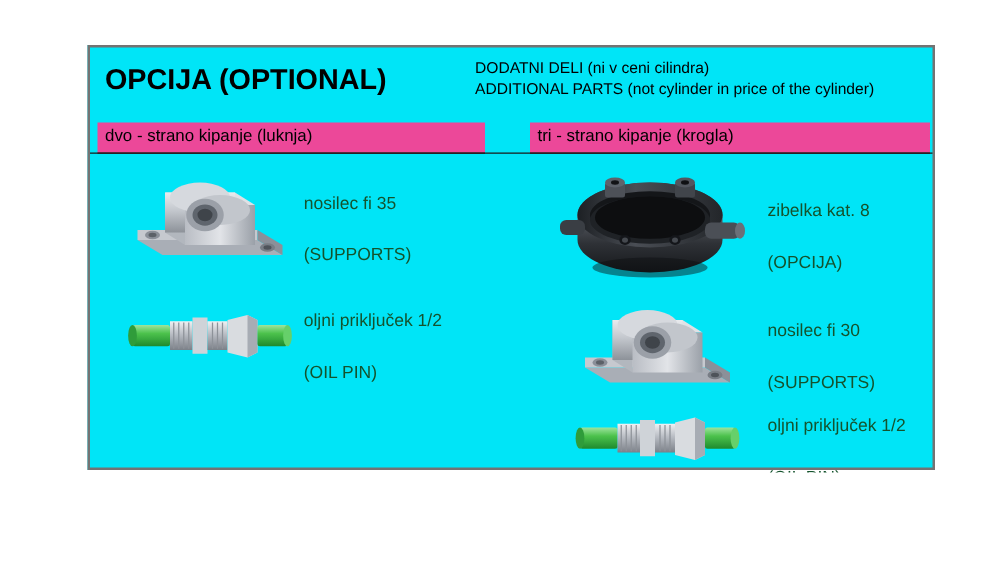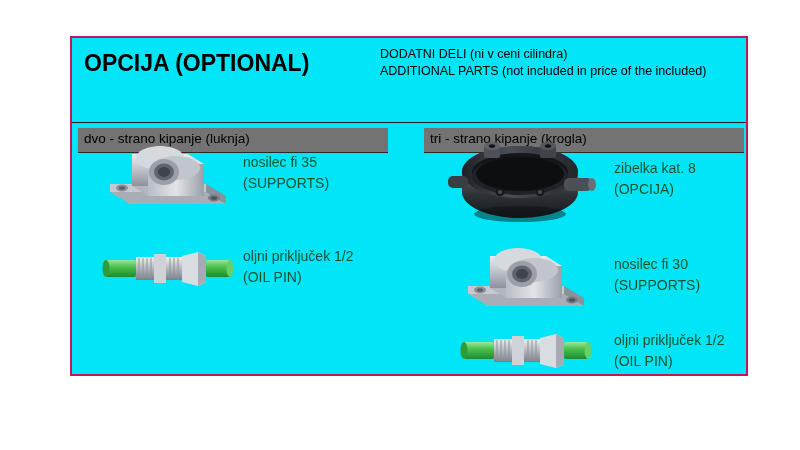--- a/index.html
+++ b/index.html
@@ -20,21 +20,21 @@
     background: #ffffff;
   }
   
   #panel {
     position: absolute;
     left: 70px;
     top: 36px;
     width: 678px;
     height: 340px;
     background: #00e5f7;
-    border: 2px solid #be185d;
+    border: 2px solid #737373;
     box-sizing: border-box;
   }
   
   #header {
     position: absolute;
     left: 0;
     top: 0;
     width: 100%;
     height: 52px;
   }
@@ -57,23 +57,22 @@
     line-height: 17px;
   }
   #header-notes div {
     white-space: nowrap;
   }
   
   .band {
     position: absolute;
     top: 60px;
     height: 24px;
-    background: #737373;
+    background: #ec4899;
     border-bottom: 1px solid #2a2a2a;
-    margin-top: 30px;
   }
   .band.left {
     left: 6px;
     width: 310px;
   }
   .band.right {
     left: 352px;
     width: 320px;
   }
   .band-label {
@@ -99,20 +98,21 @@
   }
   .item-text {
     position: absolute;
     font-size: 14px;
     color: #14532d;
     line-height: 21px;
     white-space: nowrap;
   }
   .item-text .l2 {
     display: block;
+    margin-top: 20px;
   }
   .thumb {
     position: absolute;
   }
   
   .col-left { left: 6px; }
   .col-right { left: 352px; }
 
   
   #bottom-white {
@@ -129,21 +129,21 @@
 <body>
 
 <div id="page">
 
   <div id="panel">
 
     <div id="header">
       <div id="title">OPCIJA (OPTIONAL)</div>
       <div id="header-notes">
         <div>DODATNI DELI (ni v ceni cilindra)</div>
-        <div>ADDITIONAL PARTS (not included in price of the included)</div>
+        <div>ADDITIONAL PARTS (not cylinder in price of the cylinder)</div>
       </div>
     </div>
 
     <div class="band left">
       <span class="band-label">dvo - strano kipanje (luknja)</span>
     </div>
     <div class="band right">
       <span class="band-label">tri - strano kipanje (krogla)</span>
     </div>
     <div id="band-rule"></div>

